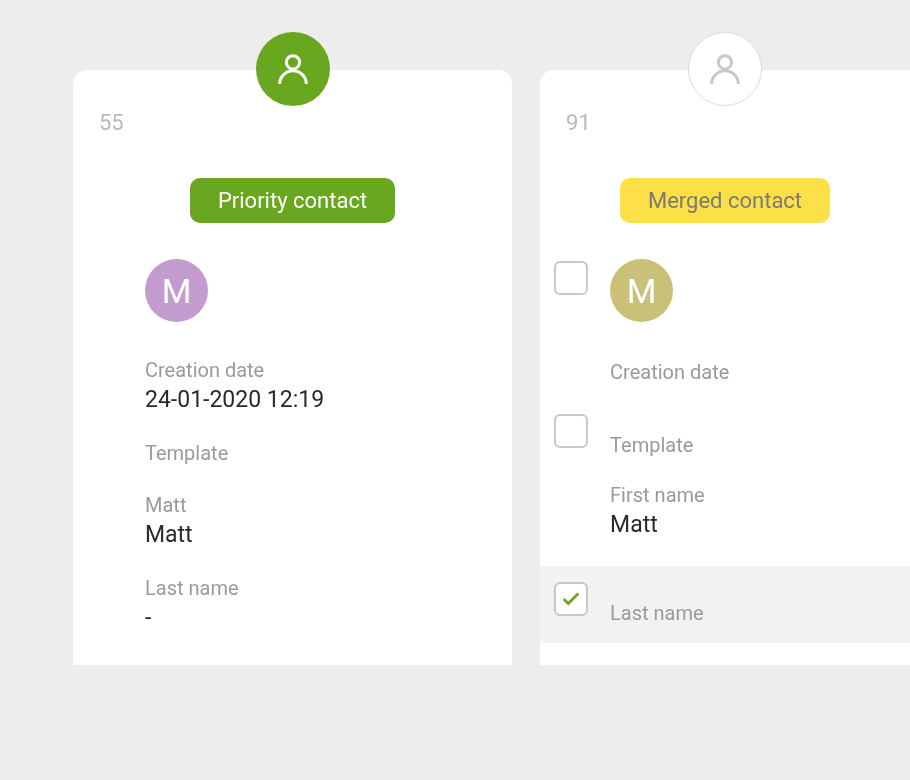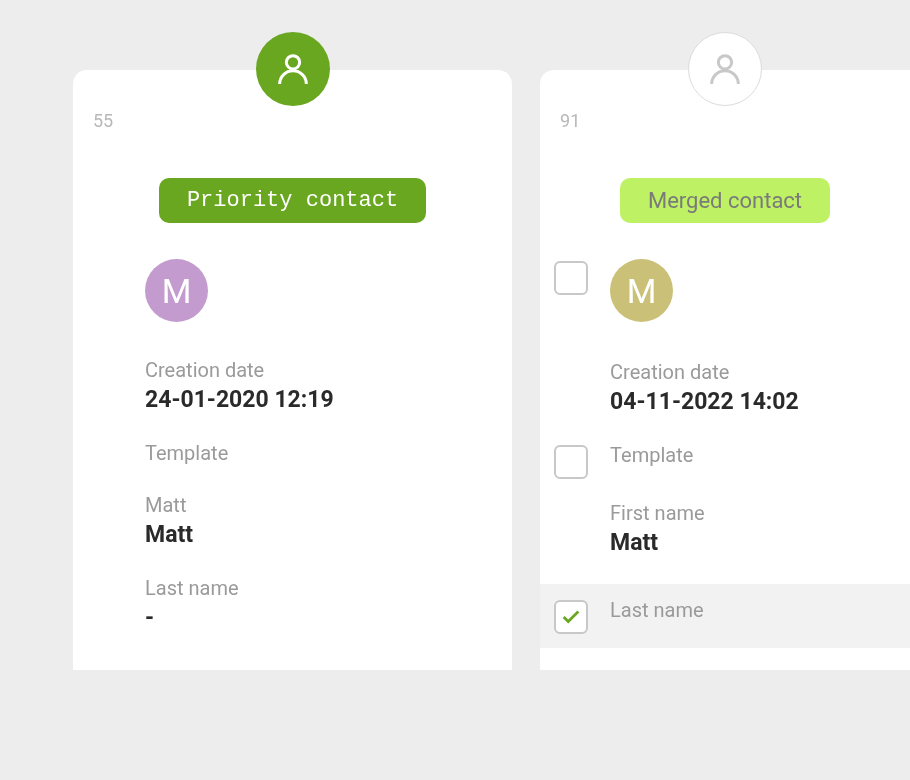--- a/index.html
+++ b/index.html
@@ -52,43 +52,42 @@
       background: #ffffff;
       border: 1.5px solid #dcdcdc;
     }
     .user-badge svg {
       width: 40px;
       height: 40px;
     }
     .card-number {
       position: absolute;
       top: 40px;
-      left: 20px;
+      left: 26px;
       color: #b8b8b8;
-      font-size: 18px;
+      font-size: 22px;
     }
     .badge-label {
       display: flex;
       justify-content: center;
       margin-top: 76px;
       margin-bottom: 36px;
     }
     .badge-pill {
       padding: 10px 28px;
       border-radius: 10px;
       font-size: 22px;
       font-weight: 400;
     }
     .badge-pill-green {
       background: #6aa720;
       color: #ffffff;
-      font-family: Liberation Mono, monospace;
     }
     .badge-pill-gray {
-      background: #bef264;
+      background: #fde047;
       color: #7a7a7a;
     }
     .card-body {
       padding: 0 26px;
     }
     .card-merged .card-body {
       padding: 0 22px 0 14px;
     }
     .row {
       display: flex;
@@ -145,25 +144,26 @@
     .avatar-olive {
       background: #cbc077;
     }
     .field-group {
       flex: 1;
     }
     .field-label {
       color: #9a9a9a;
       font-size: 20px;
       margin-bottom: 4px;
+      margin-top: 21px;
     }
     .field-value {
       color: #2a2a2a;
       font-size: 23px;
-      font-weight: 700;
+      font-weight: 400;
     }
     .card-priority .card-body {
       padding-left: 72px;
     }
     .card-priority .avatar-row {
       margin-bottom: 36px;
     }
     .card-priority .field-block {
       margin-bottom: 28px;
     }
@@ -231,21 +231,20 @@
       <div class="row avatar-row row-merged">
         <div class="checkbox-col">
           <div class="checkbox">
             
           </div>
         </div>
         <div class="avatar avatar-olive">M</div>
       </div>
       <div class="field-block-noCheck">
         <div class="field-label">Creation date</div>
-        <div class="field-value">04-11-2022 14:02</div>
       </div>
       <div class="row row-merged">
         <div class="checkbox-col">
           <div class="checkbox">
             
           </div>
         </div>
         <div class="field-group">
           <div class="field-label">Template</div>
         </div>

